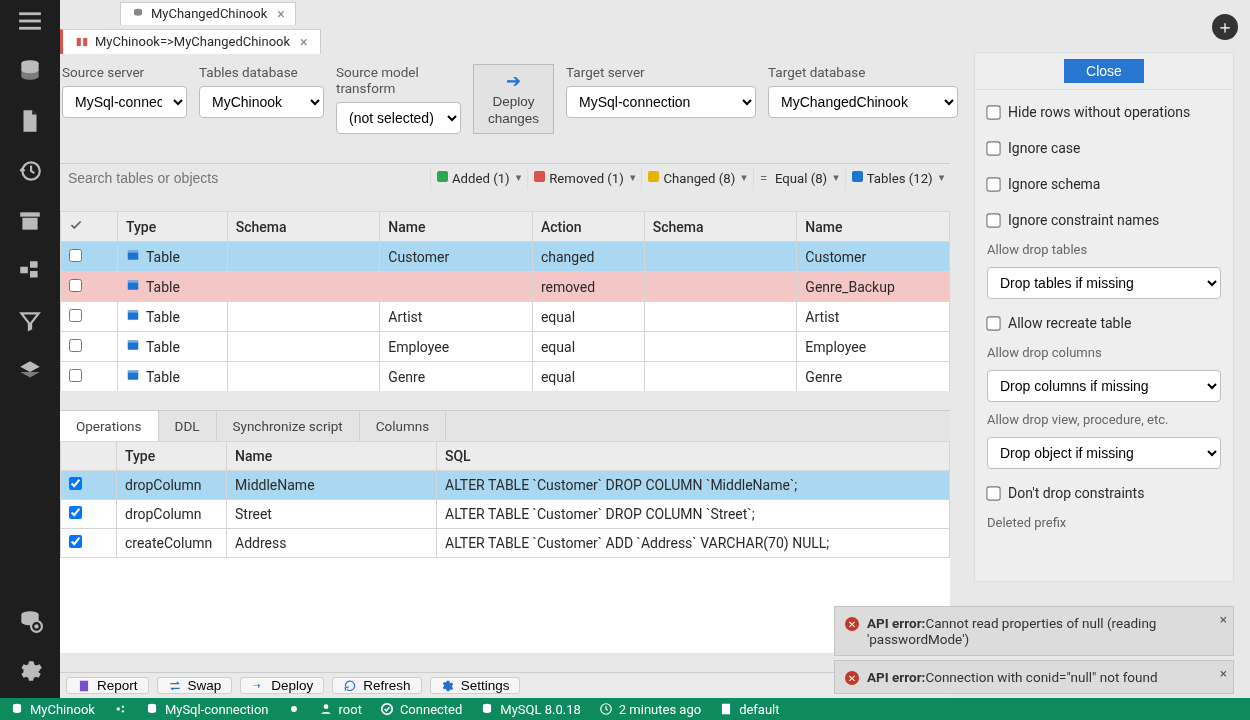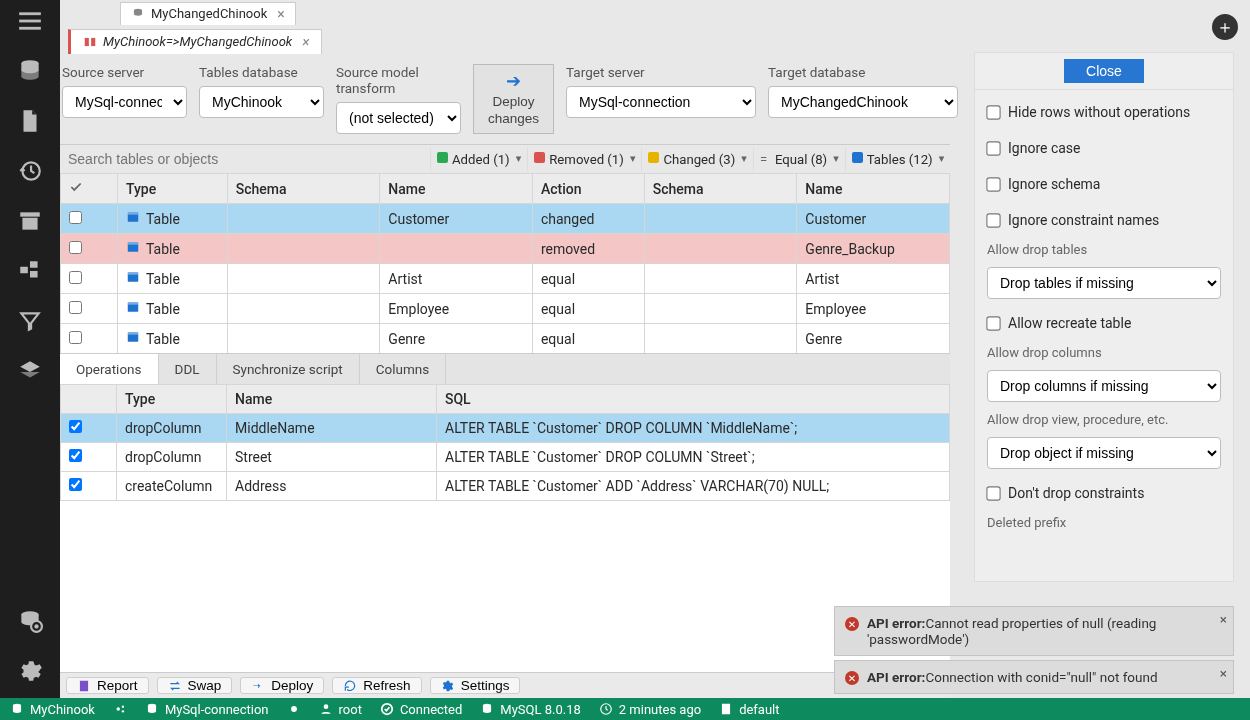--- a/index.html
+++ b/index.html
@@ -54,21 +54,21 @@
     display: flex;
     flex-direction: column;
   }
   
   .top-tabstrip, .doc-tabstrip {
     display: flex;
     align-items: center;
     height: 26px;
   }
   .top-tabstrip { padding-left: 60px; }
-  .doc-tabstrip { padding-left: 8px; height: 30px; font-style: italic; }
+  .doc-tabstrip { height: 30px; }
   .tab {
     display: inline-flex; align-items: center; gap: 6px;
     background: #fff;
     border: 1px solid #ccc;
     border-bottom: none;
     padding: 3px 10px;
     font-size: 13px;
     position: relative;
   }
   .tab .close { color: #888; font-size: 14px; margin-left: 4px; cursor: pointer;}
@@ -209,21 +209,21 @@
     font-size: 13.5px; color:#333;
     position: relative;
     display:flex; gap:8px;
   }
   .toast .x { position:absolute; right:6px; top:4px; cursor:pointer; color:#555;}
   .err-dot { width:14px;height:14px;border-radius:50%;background:#c0392b;color:#fff;display:inline-flex;align-items:center;justify-content:center;font-size:10px;flex:0 0 14px;margin-top:2px;}
   
   .tables-wrap { flex: 0 0 auto; max-height: 180px; overflow:hidden;}
   .ops-wrap { flex:1 1 auto; display:flex; flex-direction:column; }
   .ops-wrap .scroll { flex:1; overflow:auto; background:#fff; }
-  .main-content { position:relative; flex:1; display:flex; flex-direction:column; margin-right: 300px;}
+  .main-content { position:relative; flex:1; display:flex; flex-direction:column; margin-right: 300px; gap: 19px;}
 </style>
 </head>
 <body>
 
 <div class="left-sidebar">
   <span class="sb-icon">
     <svg viewBox="0 0 24 24" fill="currentColor">
         <rect x="2" y="4" width="20" height="2.6"></rect>
         <rect x="2" y="10.7" width="20" height="2.6"></rect>
         <rect x="2" y="17.4" width="20" height="2.6"></rect>
@@ -366,21 +366,21 @@
             <span>Added (1)</span>
             <span class="chev">▾</span>
           </div>
           <div class="chip">
             <span class="sq" style="background:#d9534f"></span>
             <span>Removed (1)</span>
             <span class="chev">▾</span>
           </div>
           <div class="chip">
             <span class="sq" style="background:#e4b400"></span>
-            <span>Changed (3)</span>
+            <span>Changed (8)</span>
             <span class="chev">▾</span>
           </div>
           <div class="chip">
             <span class="sq" style="background:none;color:#666;">=</span>
             <span>Equal (8)</span>
             <span class="chev">▾</span>
           </div>
           <div class="chip">
             <span class="sq" style="background:#1e73d1"></span>
             <span>Tables (12)</span>

